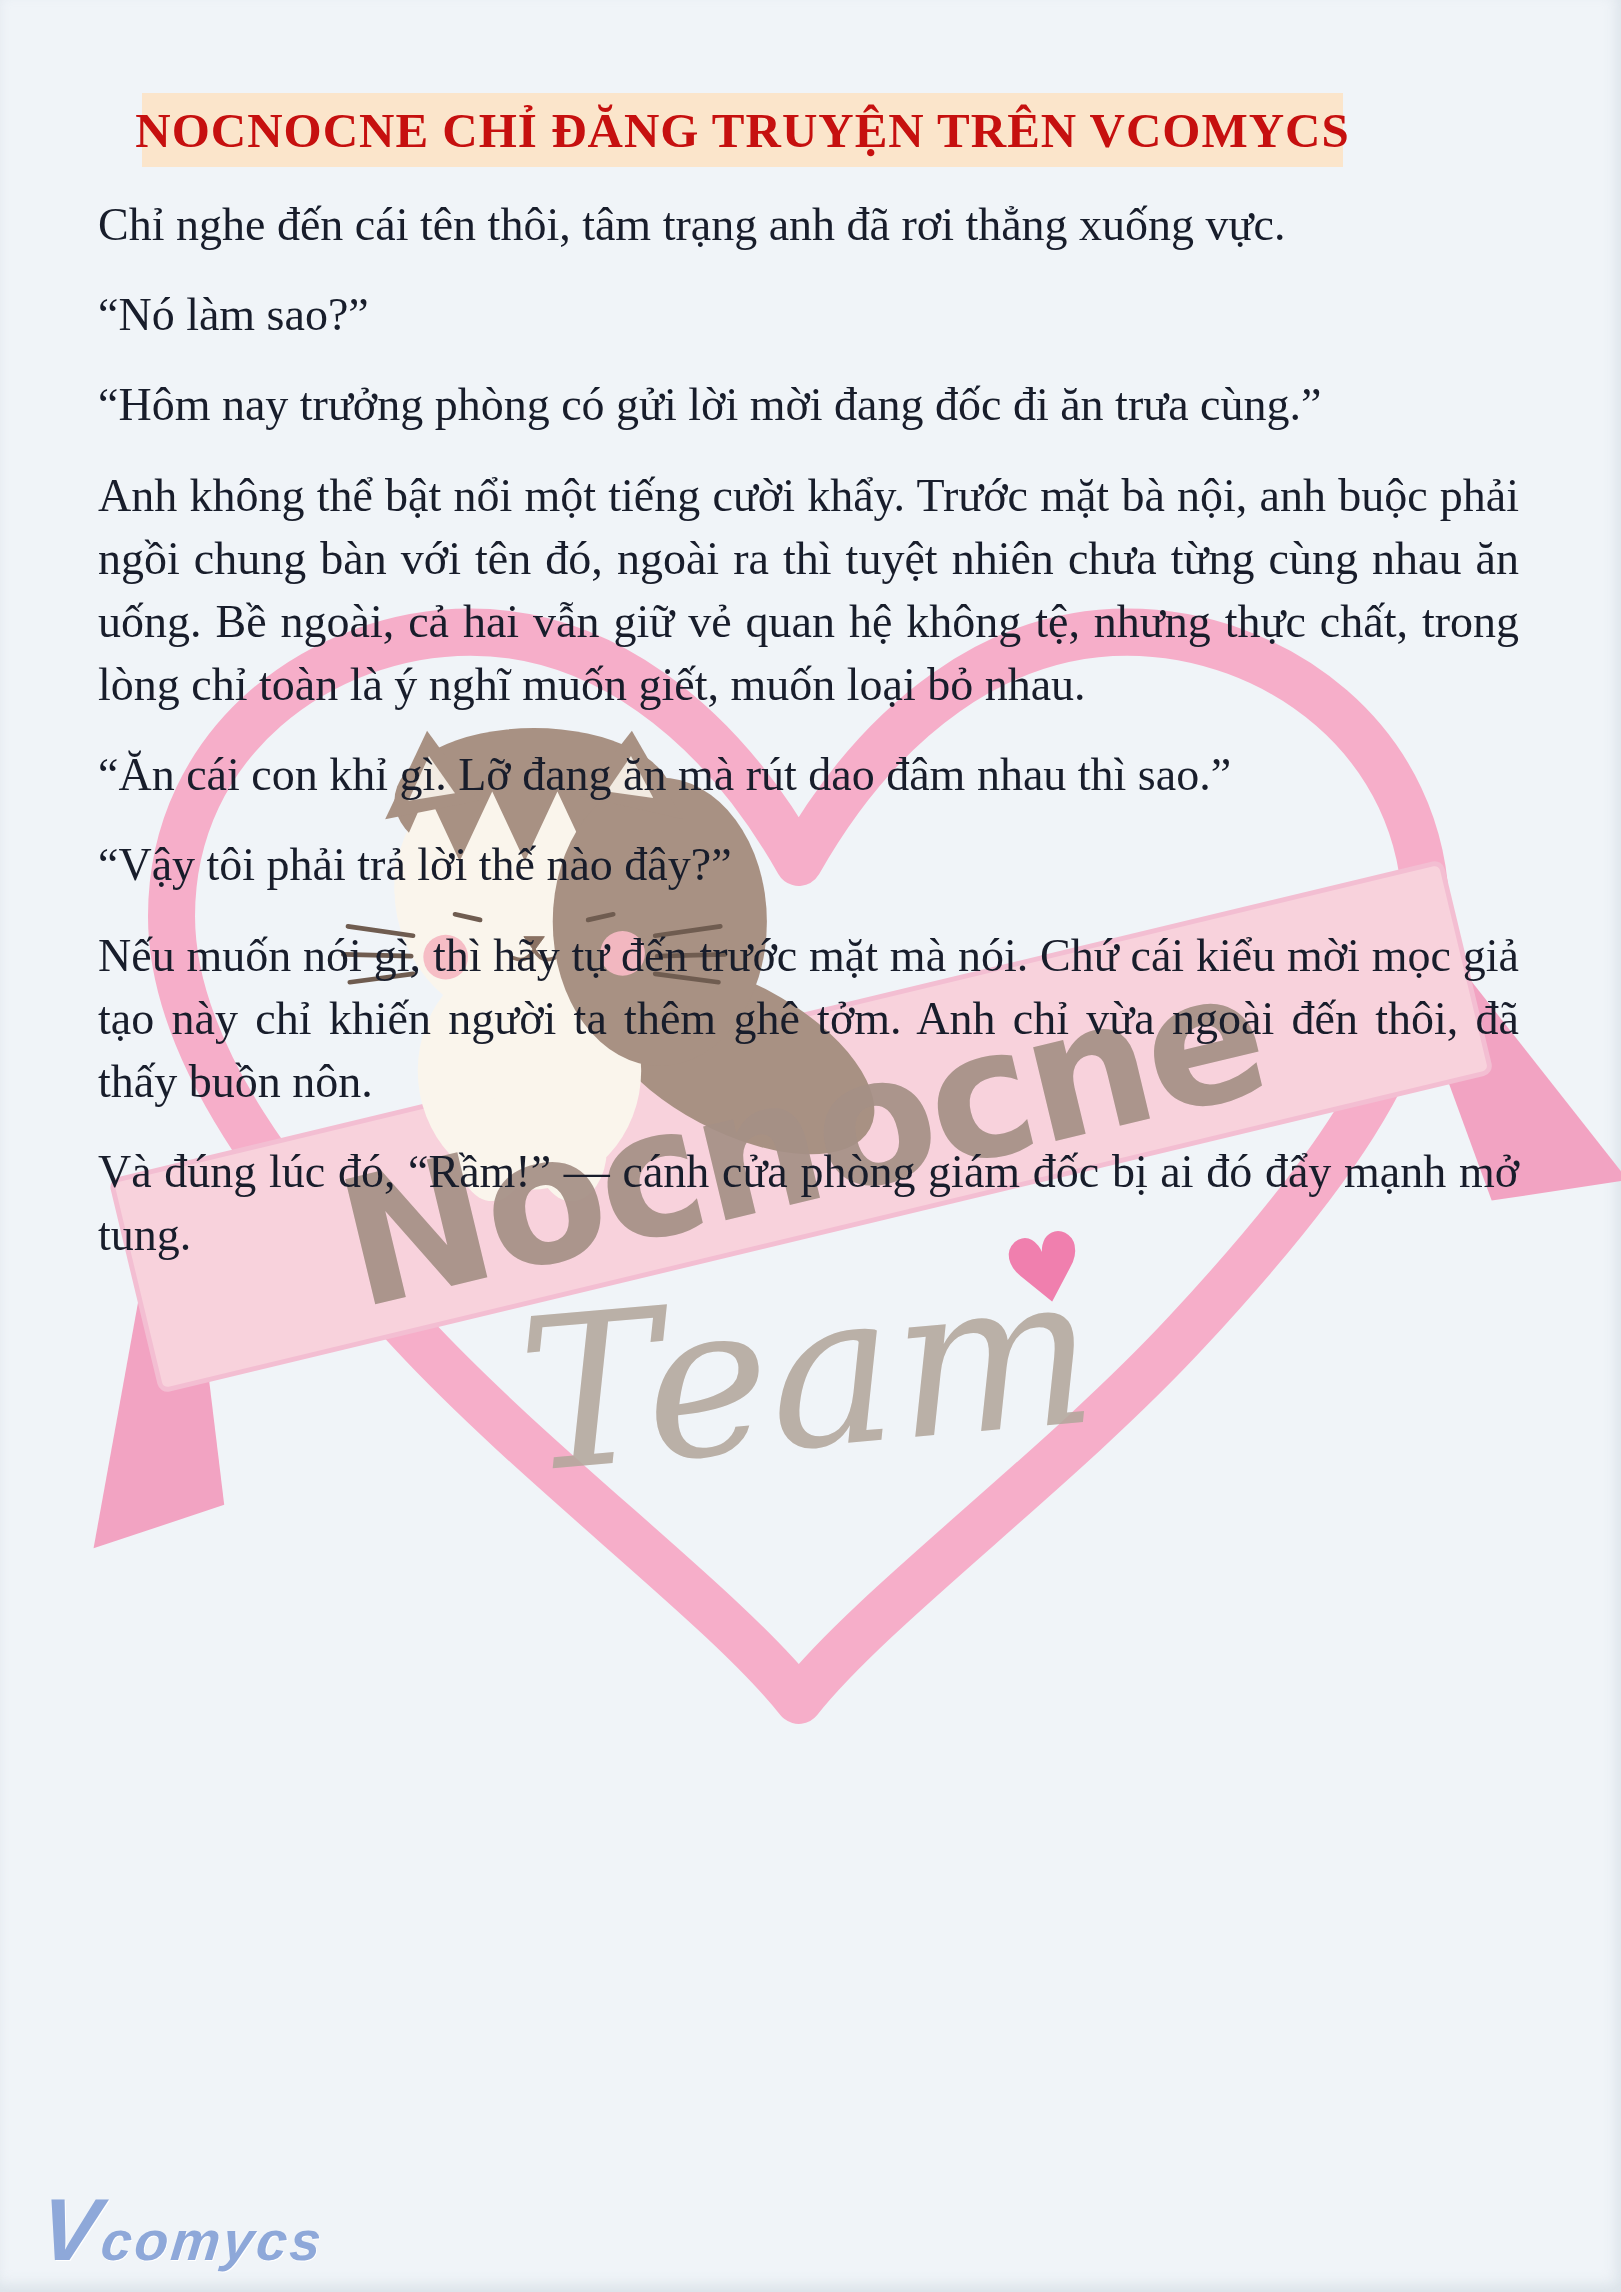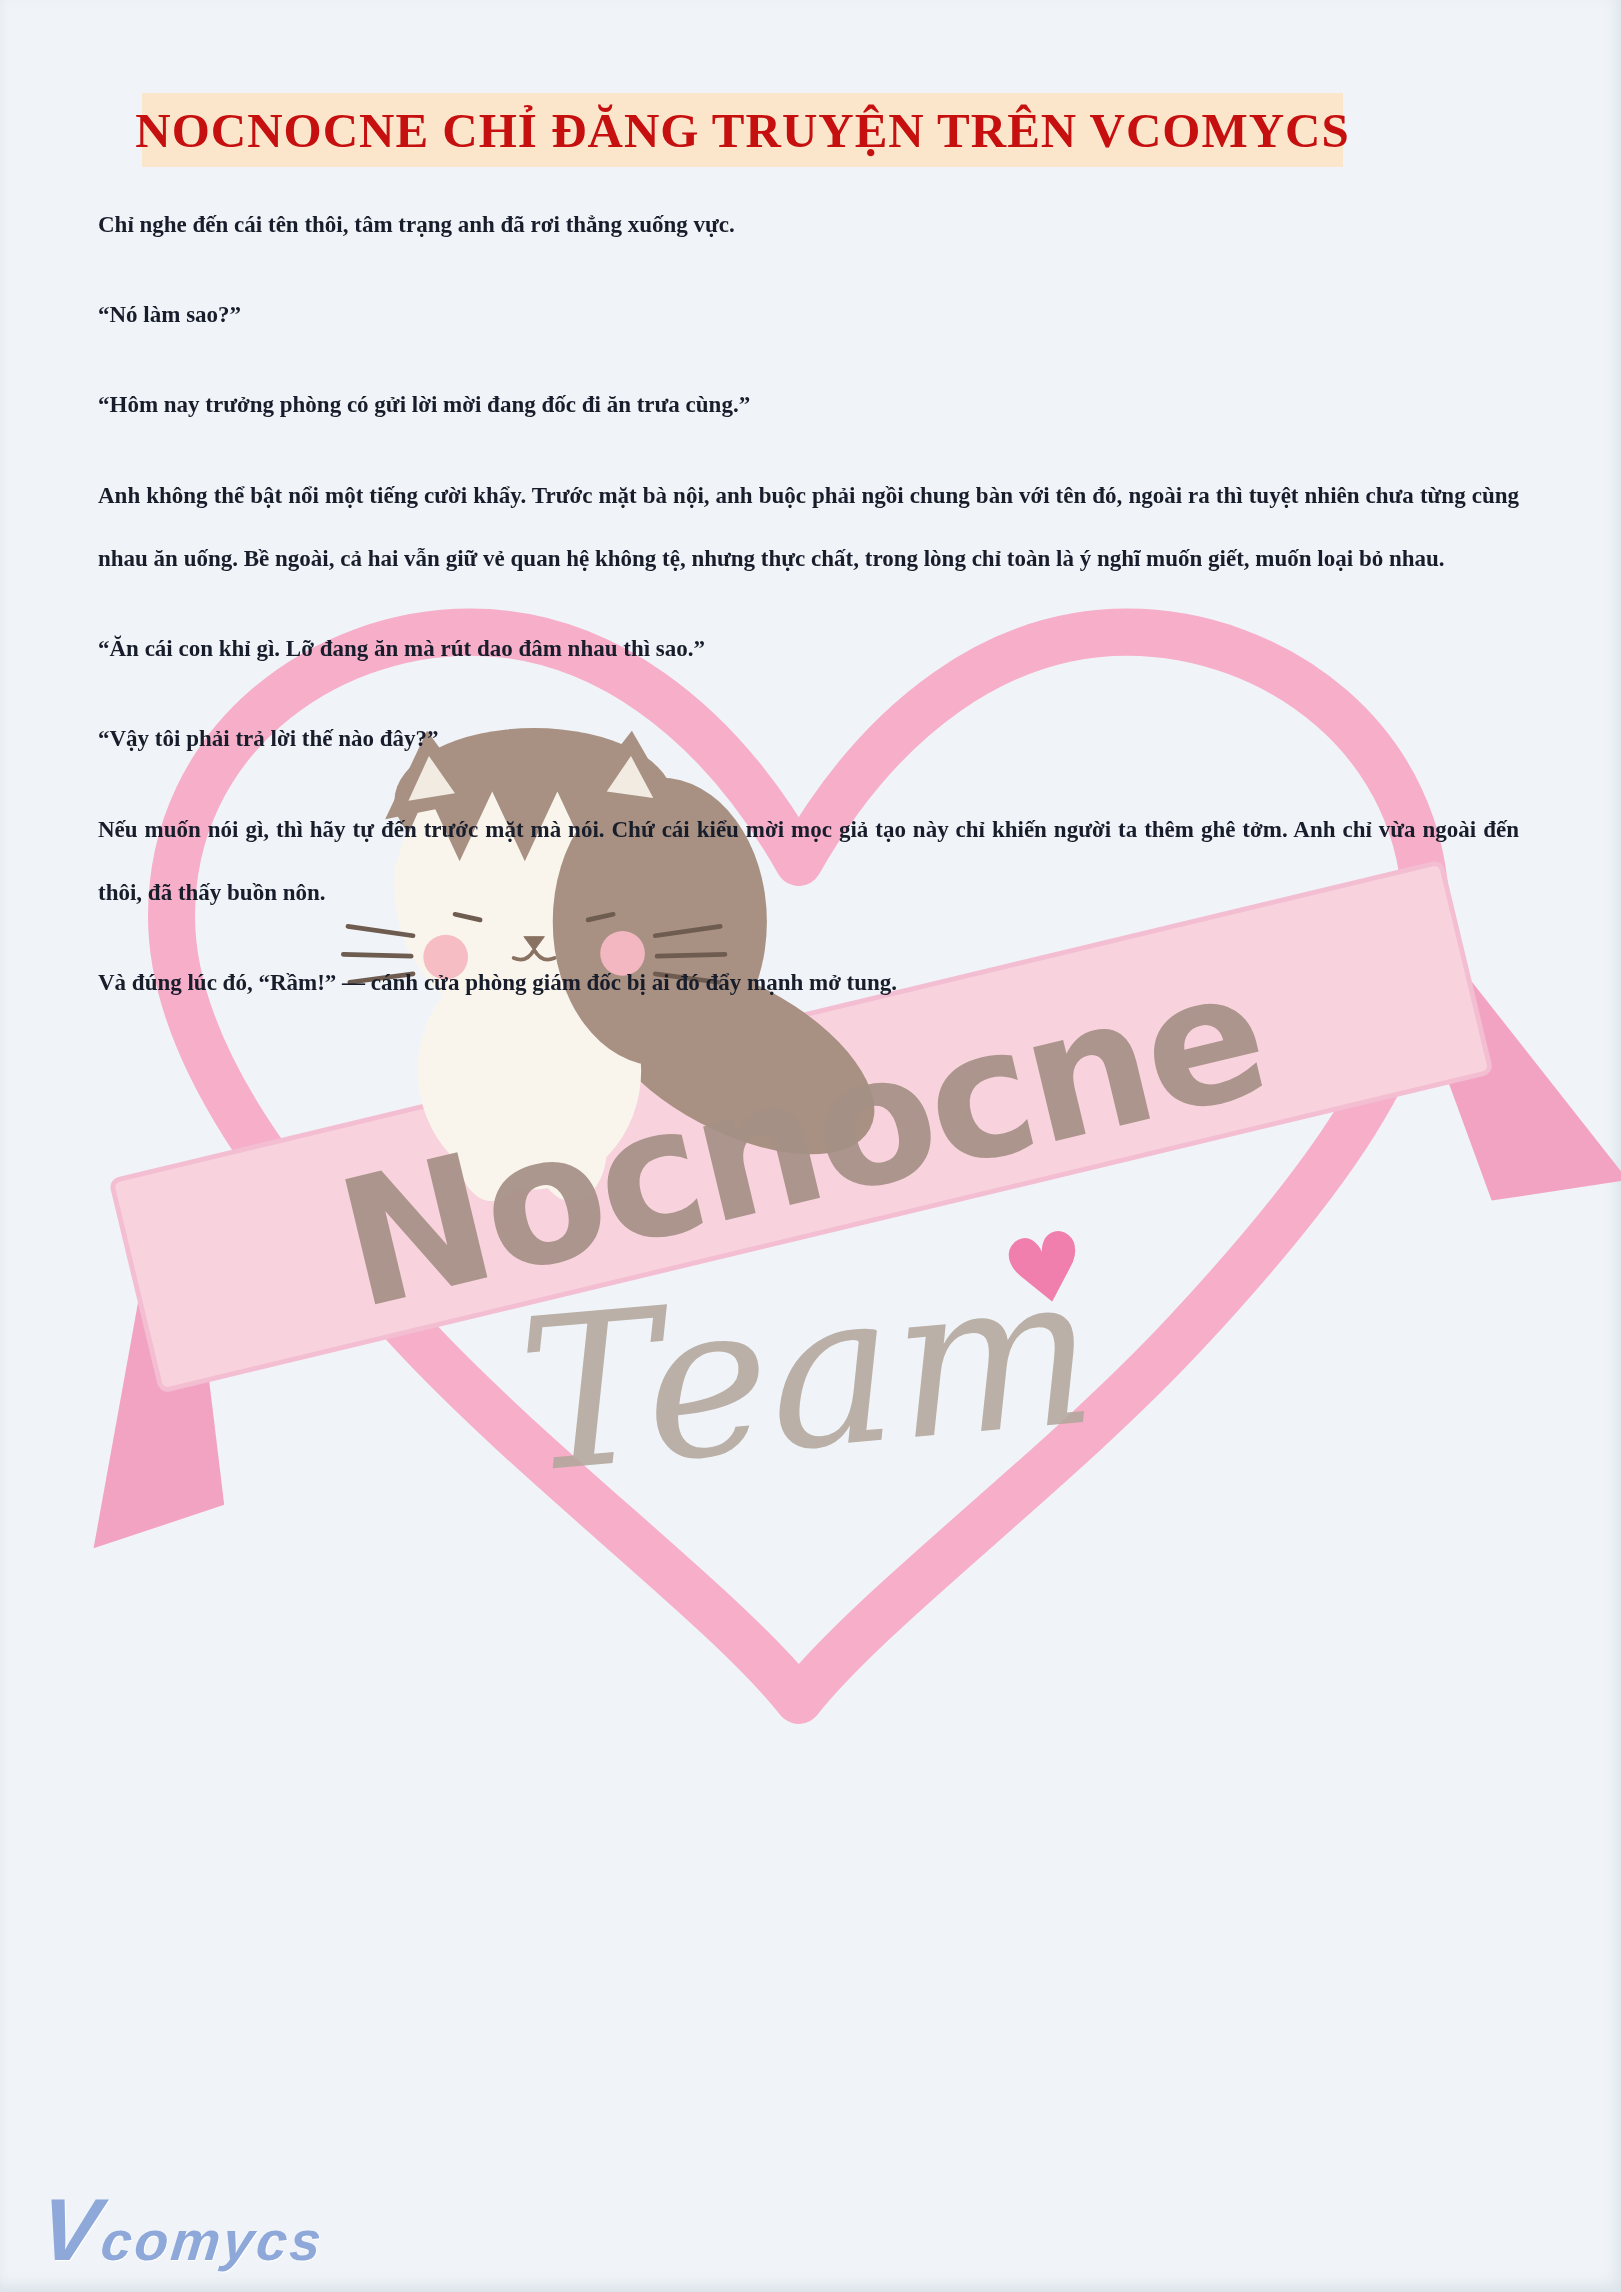--- a/index.html
+++ b/index.html
@@ -40,21 +40,21 @@
     display:flex;align-items:center;justify-content:center;
   }
   .title{
     font-family:"Liberation Serif",serif;font-weight:700;
     font-size:49px;letter-spacing:1px;white-space:nowrap;
     color:var(--title-text,#c6100f);
   }
   main{margin:25.5px 102px 0 98px;}
   p.para{
     margin:0 0 27.4px 0;
-    font-size:23px;line-height:63px;font-weight:700;
+    font-size:46px;line-height:63px;font-weight:400;
     text-align:justify;
     color:var(--body-text,#181d2b);
   }
   
   .logo{
     position:absolute;left:41px;bottom:11.8px;
     font-family:"Liberation Sans",sans-serif;
     font-style:italic;font-weight:700;
     font-size:55px;letter-spacing:2.9px;
     color:var(--logo-blue,#8ea8d9);

